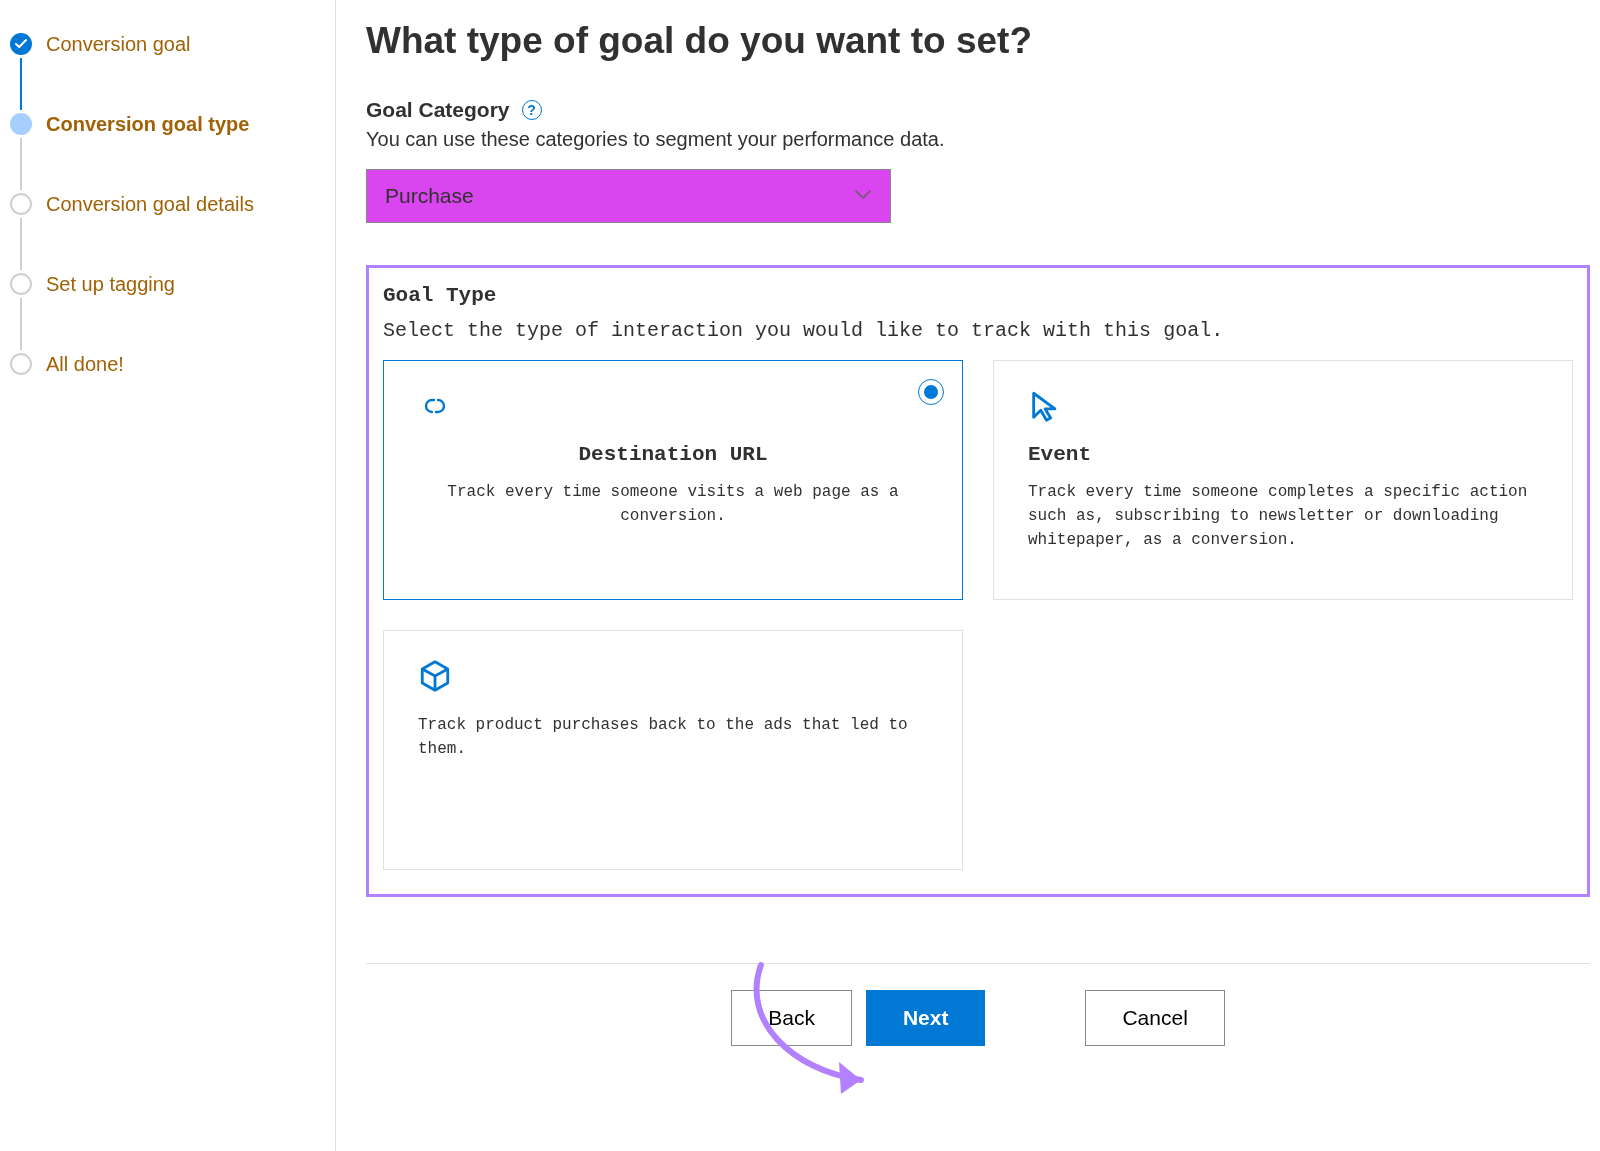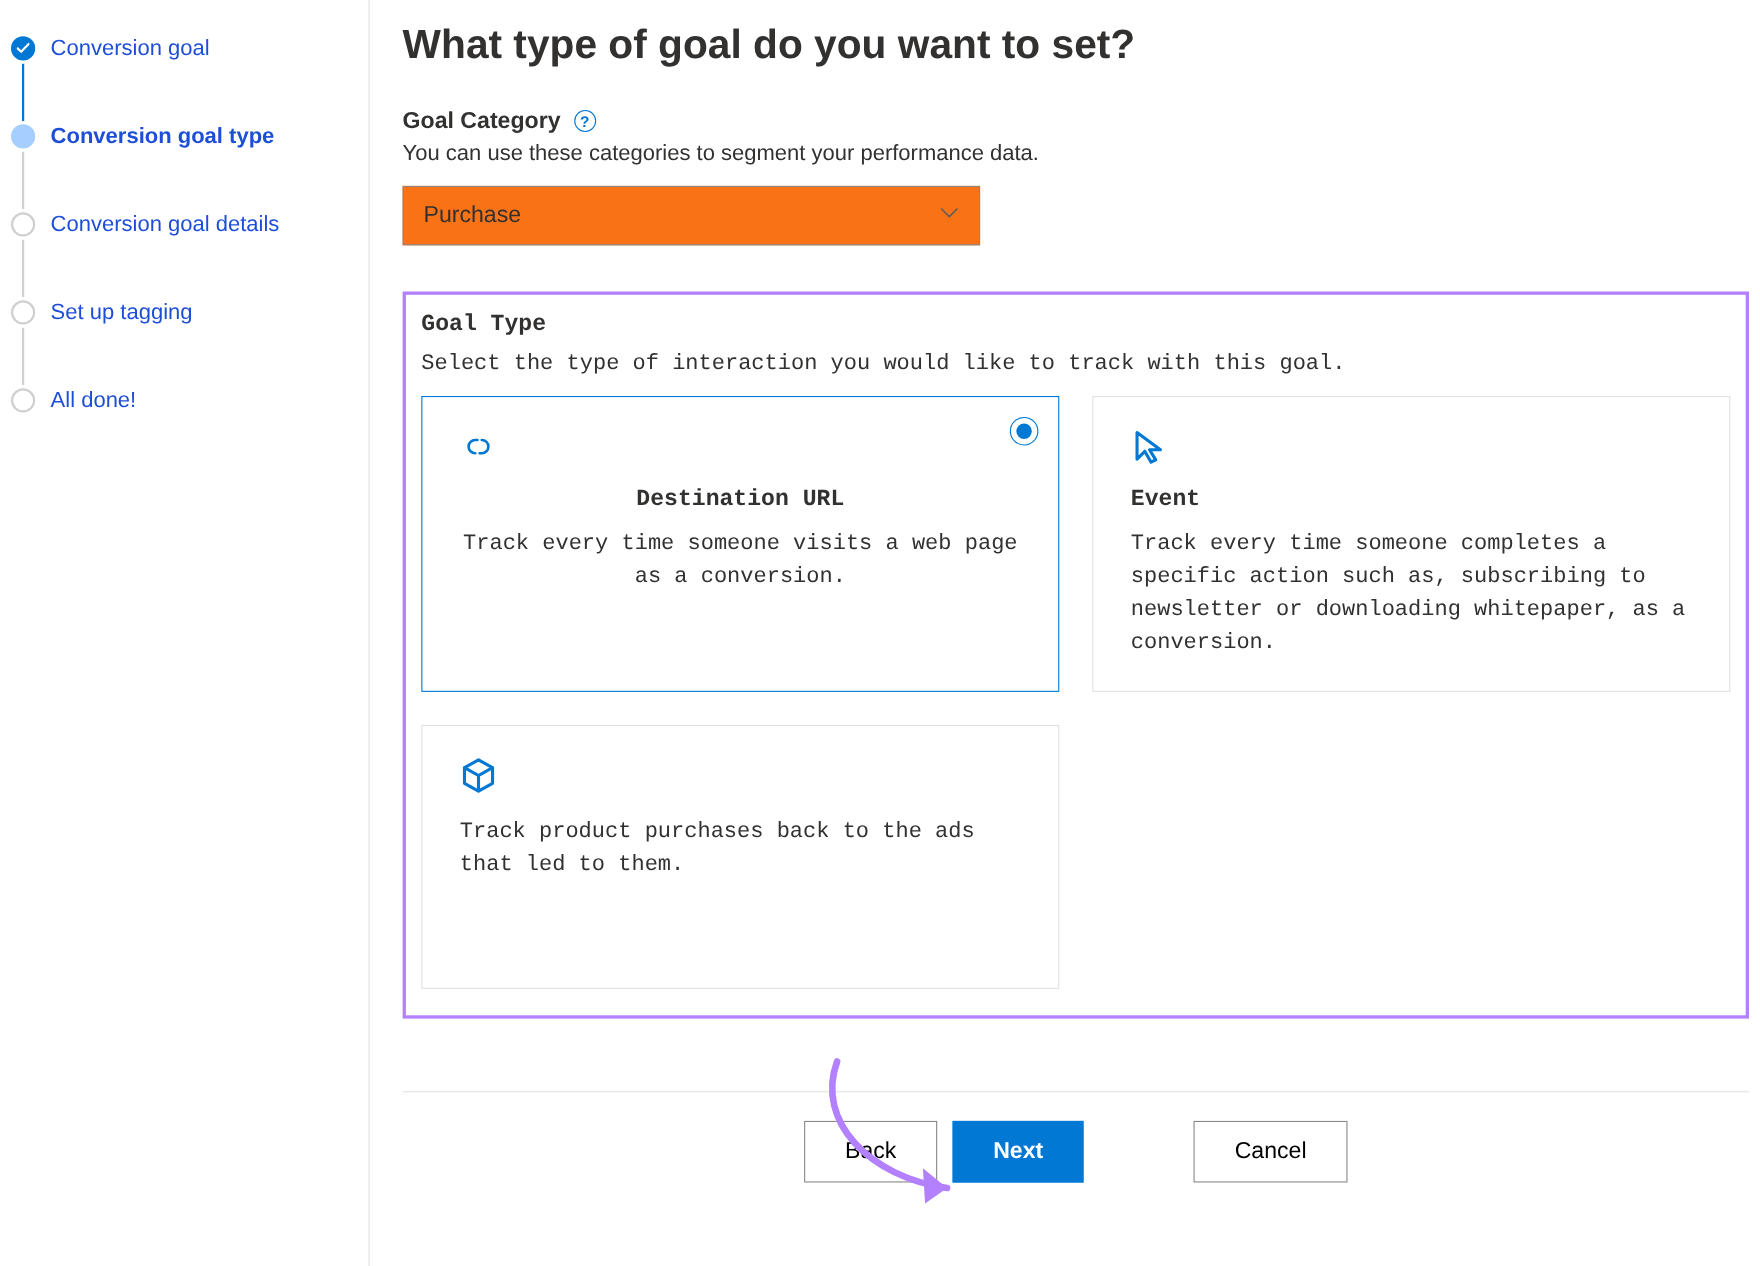--- a/index.html
+++ b/index.html
@@ -57,21 +57,21 @@
     background: #0078d4;
     border-color: #0078d4;
   }
   .step.current .step-dot {
     background: #a6ceff;
     border-color: #a6ceff;
   }
   .step-dot svg { width: 12px; height: 12px; }
   .step-label {
     font-size: 20px;
-    color: #1d4ed8;
+    color: #a16207;
   }
   .step.current .step-label { font-weight: 700; }
   
   .divider {
     width: 1px;
     background: #e1e1e1;
     align-self: stretch;
   }
   
   .main {
@@ -111,21 +111,21 @@
   .select {
     width: 525px;
     height: 54px;
     border: 1px solid #8a8886;
     padding: 0 18px;
     display: flex;
     align-items: center;
     justify-content: space-between;
     font-size: 21px;
     cursor: pointer;
-    background: #f97316;
+    background: #d946ef;
   }
   .select .chev { font-size: 16px; color: #605e5c; }
   
   .highlight {
     border: 3px solid #b380ff;
     margin-top: 42px;
     padding: 16px 10px 24px 10px;
     position: relative;
     font-family: Liberation Mono, monospace;
   }
@@ -181,21 +181,21 @@
     width: 34px;
     height: 34px;
   }
   .card-icon svg { width: 100%; height: 100%; }
   .card-title {
     font-size: 21px;
     font-weight: 700;
     margin: 0 0 14px 0;
   }
   .card-desc {
-    font-size: 20px;
+    font-size: 16px;
     color: #323130;
     margin: 0;
     line-height: 1.5;
   }
   
   .arrow-annotation {
     position: absolute;
     left: 395px;
     top: 960px;
     width: 180px;

